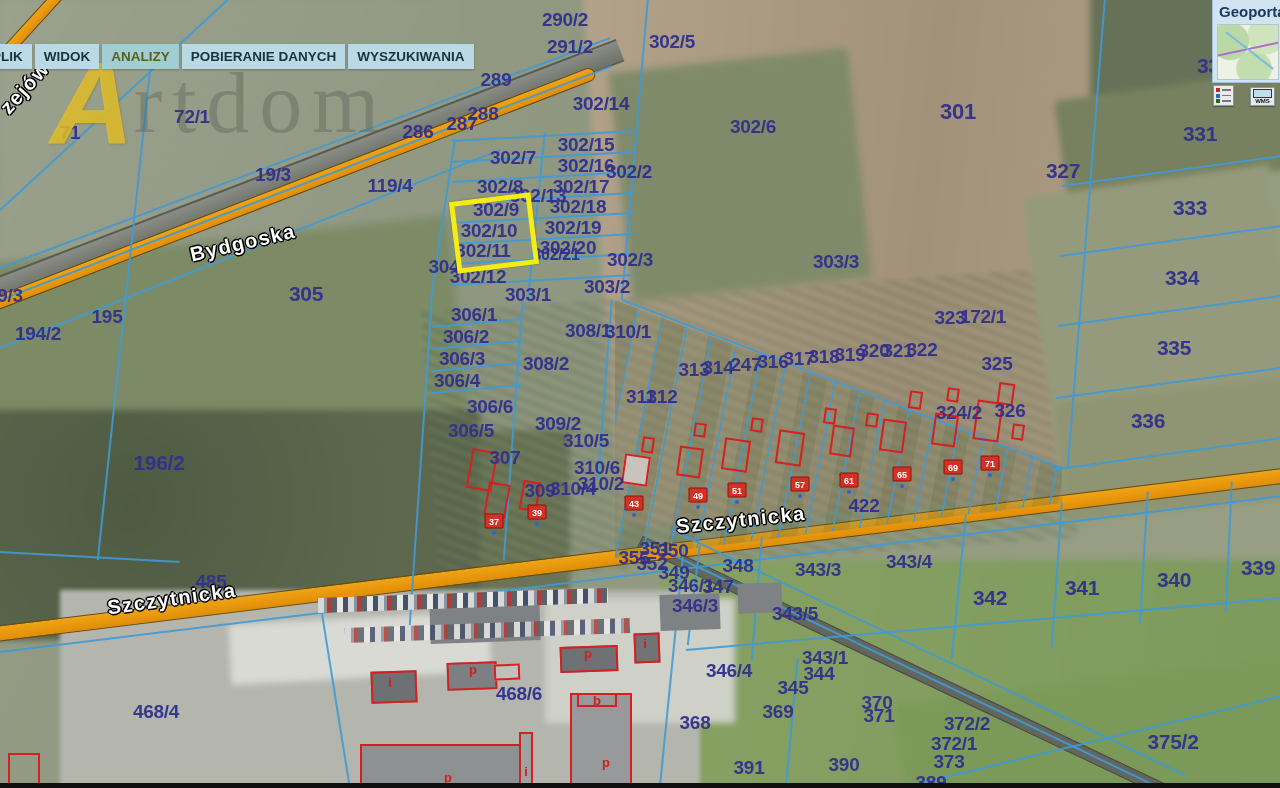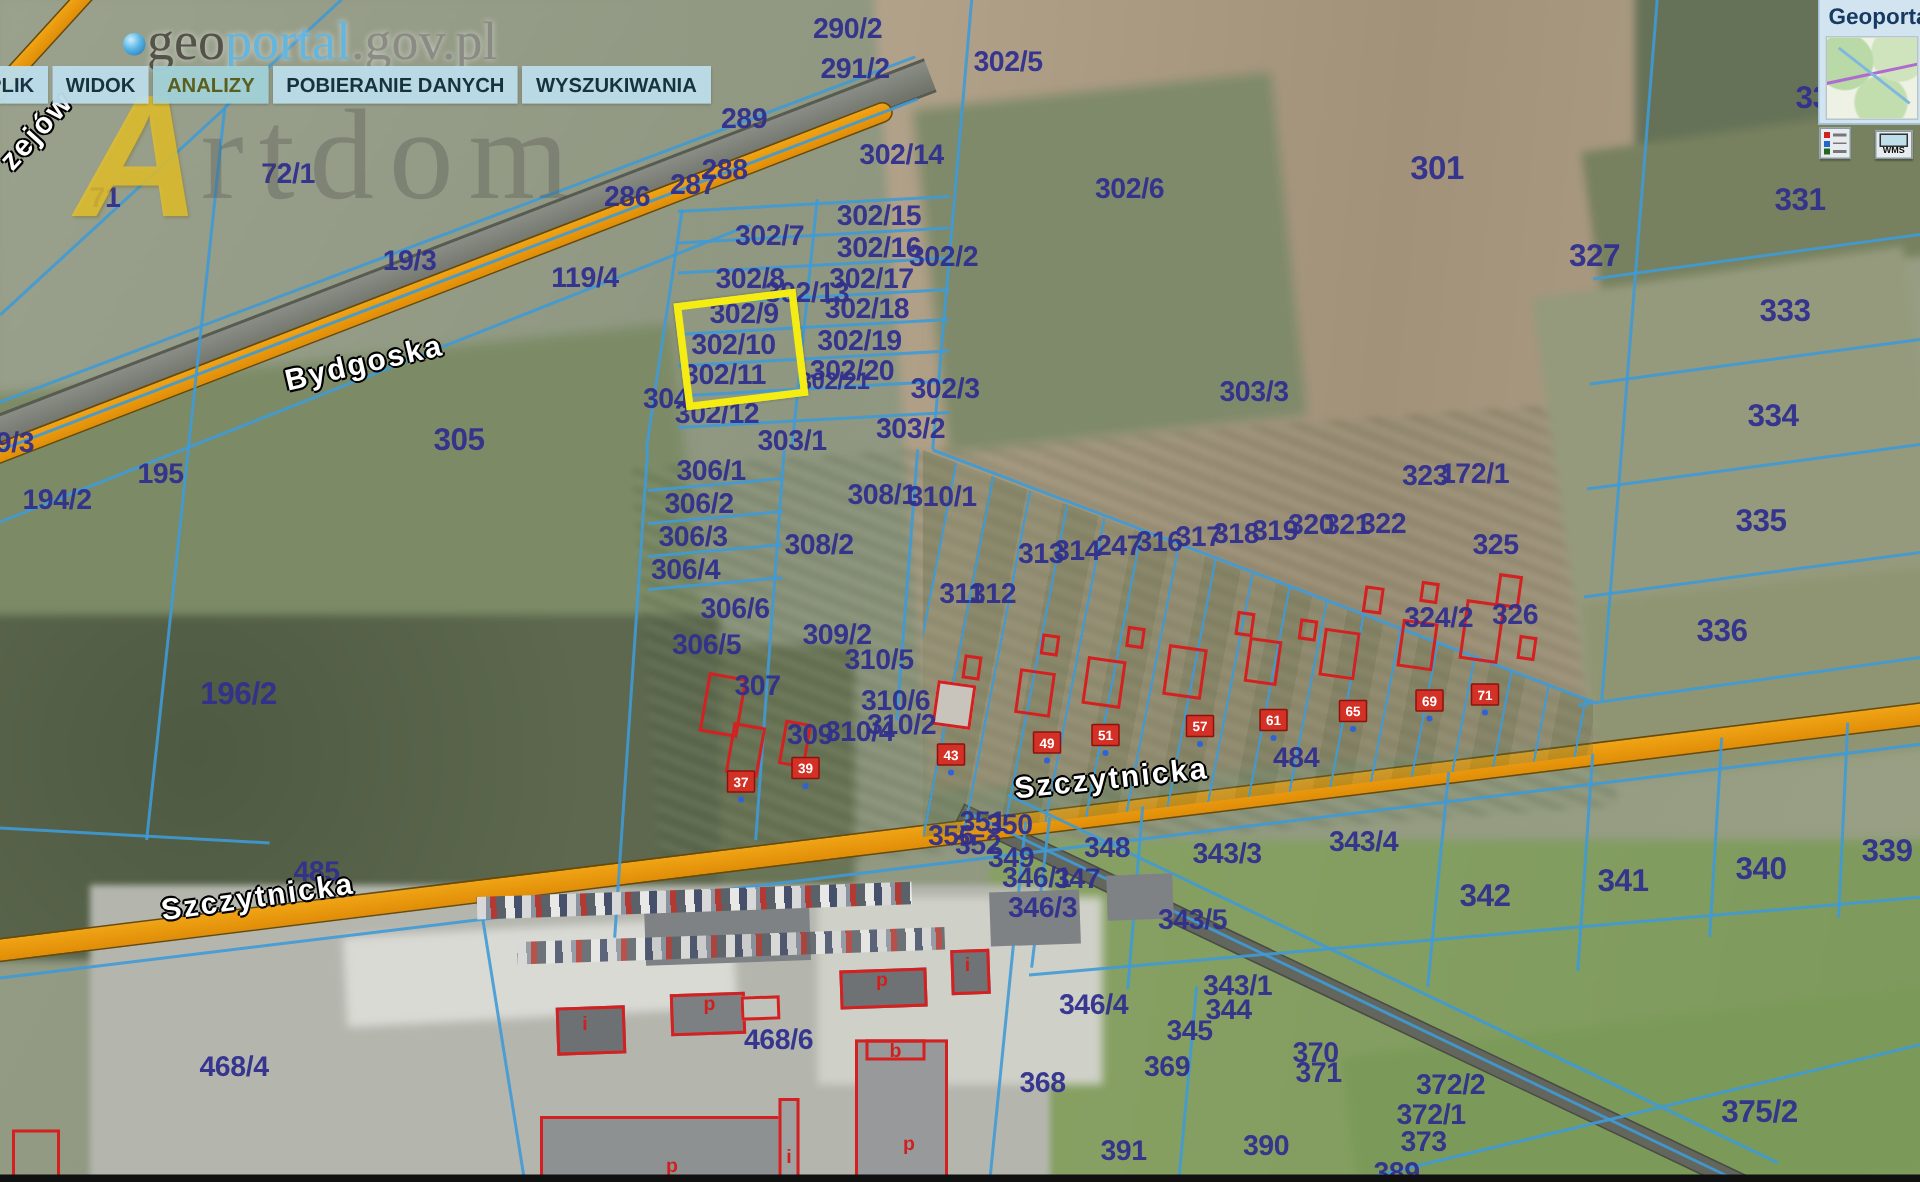--- a/index.html
+++ b/index.html
@@ -261,21 +261,21 @@
       <div class="pl" style="left: 824px; top: 357px; font-size: 19px;">318</div>
       <div class="pl" style="left: 850px; top: 355px; font-size: 19px;">319</div>
       <div class="pl" style="left: 874px; top: 351px; font-size: 19px;">320</div>
       <div class="pl" style="left: 898px; top: 351px; font-size: 19px;">321</div>
       <div class="pl" style="left: 922px; top: 350px; font-size: 19px;">322</div>
       <div class="pl" style="left: 950px; top: 318px; font-size: 19px;">323</div>
       <div class="pl" style="left: 983px; top: 317px; font-size: 19px;">172/1</div>
       <div class="pl" style="left: 997px; top: 364px; font-size: 19px;">325</div>
       <div class="pl" style="left: 959px; top: 413px; font-size: 19px;">324/2</div>
       <div class="pl" style="left: 1010px; top: 411px; font-size: 19px;">326</div>
-      <div class="pl" style="left: 864px; top: 506px; font-size: 19px;">484</div>
+      <div class="pl" style="left: 864px; top: 506px; font-size: 19px;">422</div>
       <div class="pl" style="left: 211px; top: 582px; font-size: 19px;">485</div>
       <div class="pl" style="left: 655px; top: 549px; font-size: 19px;">351</div>
       <div class="pl" style="left: 673px; top: 551px; font-size: 19px;">350</div>
       <div class="pl" style="left: 634px; top: 558px; font-size: 19px;">356</div>
       <div class="pl" style="left: 652px; top: 564px; font-size: 19px;">352</div>
       <div class="pl" style="left: 674px; top: 573px; font-size: 19px;">349</div>
       <div class="pl" style="left: 724px; top: 566px; font-size: 19px; margin-left: 14px;">348</div>
       <div class="pl" style="left: 818px; top: 570px; font-size: 19px;">343/3</div>
       <div class="pl" style="left: 909px; top: 562px; font-size: 19px;">343/4</div>
       <div class="pl" style="left: 990px; top: 598px; font-size: 21px;">342</div>
@@ -343,24 +343,20 @@
       <div class="bletter" style="left: 526px; top: 771px;">i</div>
       <div class="bletter" style="left: 606px; top: 762px;">p</div>
     </div>
 
   <div id="highlight"></div>
 
   <div id="watermark">
     <span id="wm-a">A</span><span id="wm-t">rtdom</span>
   </div>
 
-  <div id="logo">
-    <span class="ball"></span>
-    <span class="lg1">geo</span><span class="lg2">portal</span><span class="lg3">.gov.pl</span>
-  </div>
   <div id="menubar">
       <div class="mbtn">PLIK</div>
       <div class="mbtn">WIDOK</div>
       <div class="mbtn act">ANALIZY</div>
       <div class="mbtn">POBIERANIE DANYCH</div>
       <div class="mbtn">WYSZUKIWANIA</div>
     </div>
 
   <div id="panel">
     <div id="panel-title">Geoporta</div>

